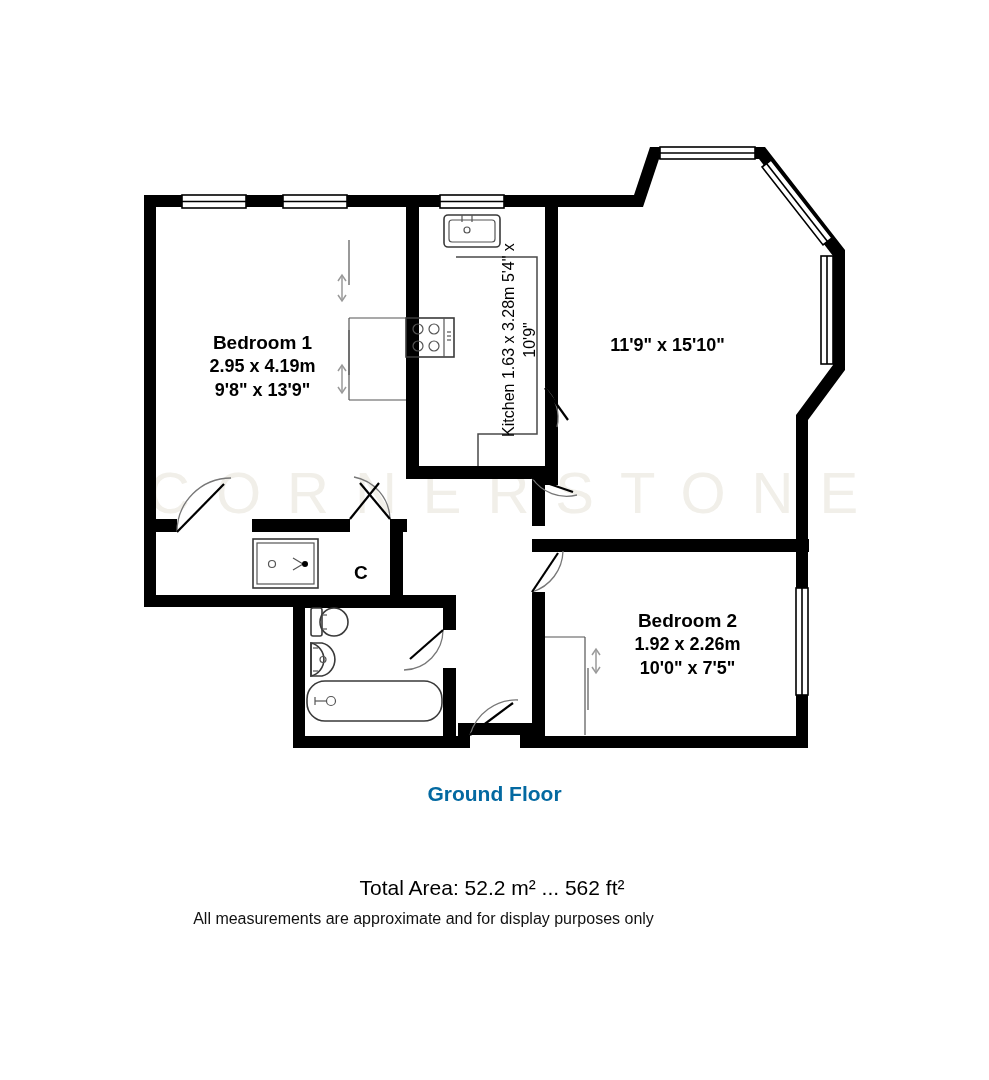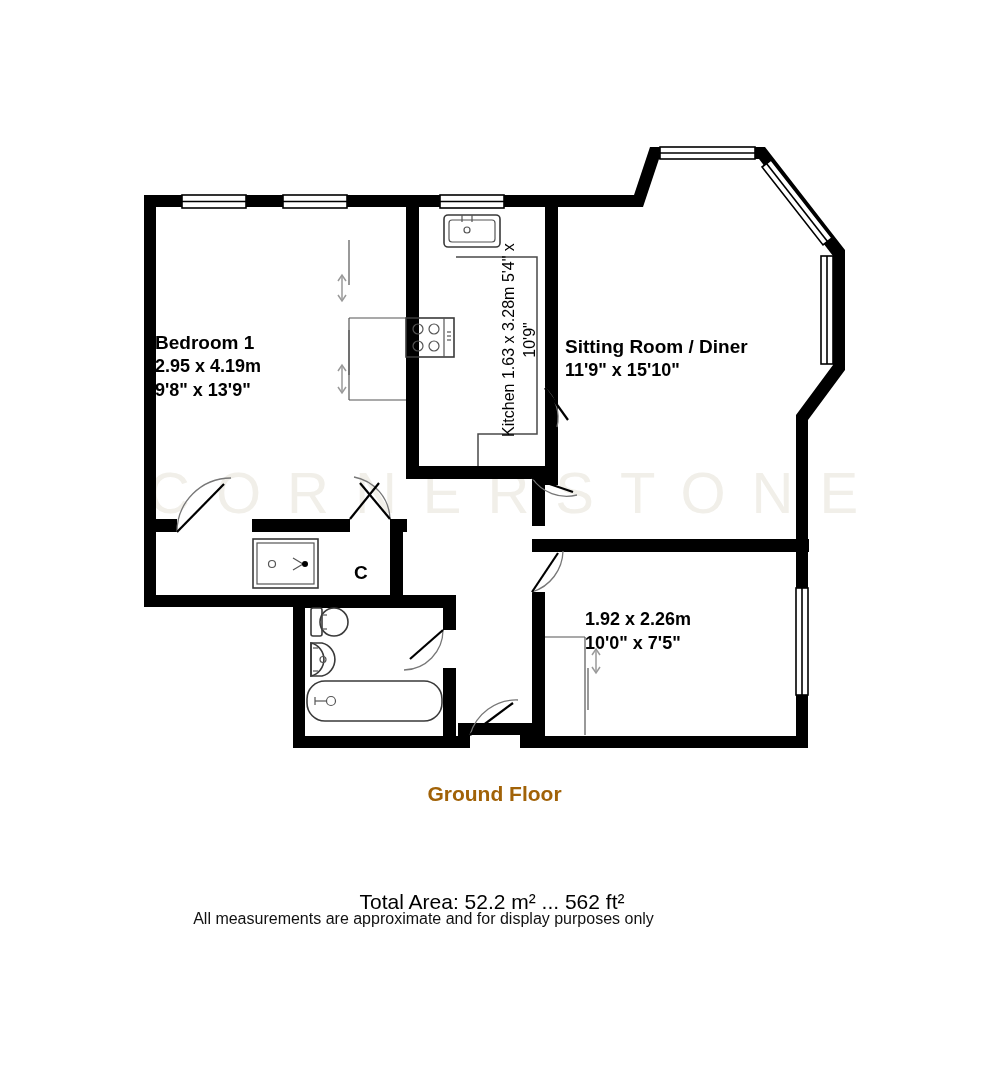--- a/index.html
+++ b/index.html
@@ -62,21 +62,21 @@
   }
   .watermark-text {
     fill: #f1efe9;
     font-family: "Liberation Sans", sans-serif;
     font-size: 58px;
     letter-spacing: 26px;
     font-weight: 400;
   }
   .room-label {
     position: absolute;
-    text-align: left;
+    text-align: center;
     font-family: "Liberation Sans", sans-serif;
     color: #000000;
     line-height: 1.32;
     white-space: nowrap;
   }
   .room-label .rm-name {
     display: block;
     font-weight: bold;
     font-size: 19px;
   }
@@ -116,35 +116,35 @@
     position: absolute;
     left: 0;
     top: 780px;
     width: 989px;
     text-align: center;
   }
   #floor-title {
     font-family: "Liberation Sans", sans-serif;
     font-weight: bold;
     font-size: 21px;
-    color: #a16207;
+    color: #0369a1;
     margin: 0;
     padding: 0;
     line-height: 28px;
   }
   #total-area {
     font-family: "Liberation Sans", sans-serif;
     font-weight: normal;
     font-size: 21px;
     color: #000000;
     margin: 0;
     padding: 0;
     position: absolute;
     left: 0;
-    top: 108px;
+    top: 94px;
     width: 984px;
     line-height: 28px;
   }
   #disclaimer {
     font-family: "Liberation Sans", sans-serif;
     font-weight: normal;
     font-size: 16px;
     color: #111111;
     margin: 0;
     padding: 0;
@@ -388,25 +388,25 @@
     <div class="kt-inner">
       <div>
         <span class="rm-name">Kitchen</span>
         <span class="rm-dim">1.63 x 3.28m</span>
         <span class="rm-dim">5'4" x 10'9"</span>
       </div>
     </div>
   </div>
 
   <div class="room-label" id="label-sitting" style="left:565px; top:334px; width:205px;">
-    <span class="rm-name">Sitting Room / Diner</span>
     <span class="rm-dim">11'9" x 15'10"</span>
   </div>
 
   <div class="room-label" id="label-bedroom2" style="left:585px; top:608px; width:205px;">
+    <span class="rm-name">Bedroom 2</span>
     <span class="rm-dim">1.92 x 2.26m</span>
     <span class="rm-dim">10'0" x 7'5"</span>
   </div>
 
   <div class="cupboard-letter" id="label-cupboard" style="left:354px; top:562px;">C</div>
 
   <div id="footer-block">
     <div id="floor-title">Ground Floor</div>
     <div id="total-area">Total Area: 52.2 m² ... 562 ft²</div>
     <div id="disclaimer">All measurements are approximate and for display purposes only</div>

